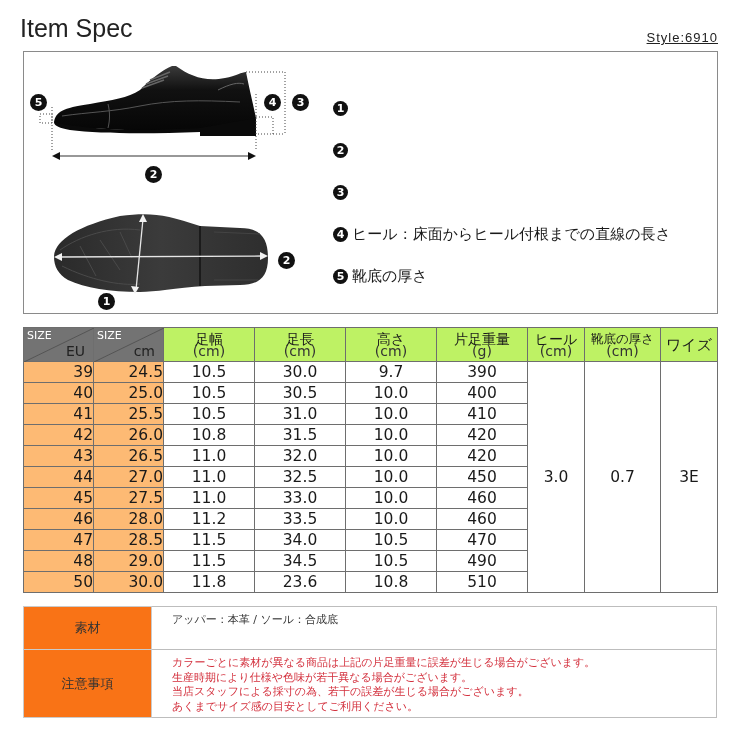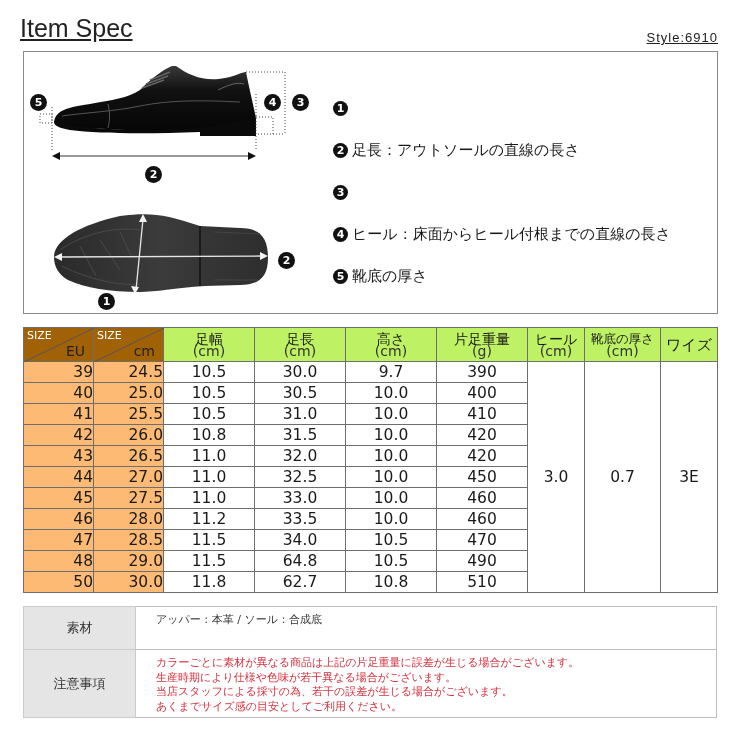--- a/index.html
+++ b/index.html
@@ -1,38 +1,38 @@
 <!DOCTYPE html>
 <html><head>
 <meta charset="utf-8">
 <style>
   * { box-sizing: border-box; margin: 0; padding: 0; }
   body { width: 740px; height: 740px; background: #ffffff; font-family: "DejaVu Sans", sans-serif; color: #1a1a1a; position: relative; overflow: hidden; }
-  .title { position: absolute; left: 20px; top: 14px; font-size: 25px; font-family: "Liberation Sans", sans-serif; color: #222; letter-spacing: 0px; text-decoration: underline; }
+  .title { position: absolute; left: 20px; top: 14px; font-size: 25px; font-family: "Liberation Sans", sans-serif; color: #222; letter-spacing: 0px; }
   .style-no { position: absolute; right: 22px; top: 30px; font-size: 13px; font-family: "Liberation Sans", sans-serif; color: #222; letter-spacing: 1px; text-decoration: underline; }
   .spec-box { position: absolute; left: 23px; top: 51px; width: 695px; height: 263px; border: 1px solid #8a8a8a; }
   .legend { position: absolute; left: 333px; top: 87px; }
   .legend-item { display: flex; align-items: center; height: 42px; font-size: 15px; color: #1a1a1a; white-space: nowrap; }
   .num { display: inline-flex; width: 15px; height: 15px; border-radius: 50%; background: #111; color: #fff; font-size: 11px; font-weight: bold; align-items: center; justify-content: center; margin-right: 4px; font-family: "DejaVu Sans", sans-serif; }
   .badge { position: absolute; width: 17px; height: 17px; border-radius: 50%; background: #111; color: #fff; font-size: 11px; font-weight: bold; display: flex; align-items: center; justify-content: center; }
   svg.shoe { position: absolute; left: 0; top: 0; }
 
   table.size { position: absolute; left: 23px; top: 327px; border-collapse: collapse; width: 694px; table-layout: fixed; }
   table.size td, table.size th { border: 1px solid #6e6e6e; text-align: center; font-weight: normal; font-size: 15.5px; height: 21px; line-height: 20px; padding: 0; }
   table.size th { background: #bef264; height: 34px; line-height: 14px; font-size: 14px; vertical-align: middle; }
   table.size th .unit { display: block; font-size: 14px; line-height: 11px; color: #333; }
   table.size td.grey { background: #fdba74; text-align: right; }
-  table.size th.diag { position: relative; background: #a16207; text-align: center; padding-right: 8px; padding-left: 27px; }
+  table.size th.diag { position: relative; background: #737373; text-align: center; padding-right: 8px; padding-left: 27px; }
   .diag .sz { position: absolute; left: 3px; top: 2px; color: #fff; font-size: 11px; line-height: 12px; }
   .diag .u { position: absolute; right: 8px; bottom: 2px; font-size: 14px; line-height: 16px; color: #222; }
   .diag svg { position: absolute; left: 0; top: 0; }
 
   table.notes { position: absolute; left: 23px; top: 606px; width: 694px; border-collapse: collapse; table-layout: fixed; }
   table.notes td { border: 1px solid #bdbdbd; font-size: 11px; }
-  table.notes td.lab { background: #e5e5e5; width: 112px; text-align: center; font-size: 13px; color: #333; border-color: #cacaca; }
+  table.notes td.lab { background: #f97316; width: 128px; text-align: center; font-size: 13px; color: #333; border-color: #cacaca; }
   table.notes td.val { padding: 6px 0 2px 20px; vertical-align: top; color: #333; line-height: 14px; }
   table.notes td.red { color: #d32f3c; }
   table.notes td.red div { line-height: 14.5px; }
 </style>
 </head>
 <body>
 
 <div class="title">Item Spec</div>
 <div class="style-no">Style:6910</div>
 
@@ -91,21 +91,20 @@
 <div class="badge" style="left:145px;top:166px;">2</div>
 <div class="badge" style="left:278px;top:252px;">2</div>
 <div class="badge" style="left:98px;top:293px;">1</div>
 
 <div class="legend">
   <div class="legend-item">
       <span class="num">1</span>
     </div>
   <div class="legend-item">
       <span class="num">2</span>
-      <span>足長：アウトソールの直線の長さ</span>
     </div>
   <div class="legend-item">
       <span class="num">3</span>
     </div>
   <div class="legend-item">
       <span class="num">4</span>
       <span>ヒール：床面からヒール付根までの直線の長さ</span>
     </div>
   <div class="legend-item">
       <span class="num">5</span>
@@ -223,29 +222,29 @@
         <td class="grey">28.5</td>
         <td>11.5</td>
         <td>34.0</td>
         <td>10.5</td>
         <td>470</td>
       </tr>
     <tr>
         <td class="grey">48</td>
         <td class="grey">29.0</td>
         <td>11.5</td>
-        <td>64.8</td>
+        <td>34.5</td>
         <td>10.5</td>
         <td>490</td>
       </tr>
     <tr>
         <td class="grey">50</td>
         <td class="grey">30.0</td>
         <td>11.8</td>
-        <td>62.7</td>
+        <td>23.6</td>
         <td>10.8</td>
         <td>510</td>
       </tr>
   </tbody>
 </table>
 
 <table class="notes">
   <tbody>
       <tr style="height:43px">
     <td class="lab">素材</td>

